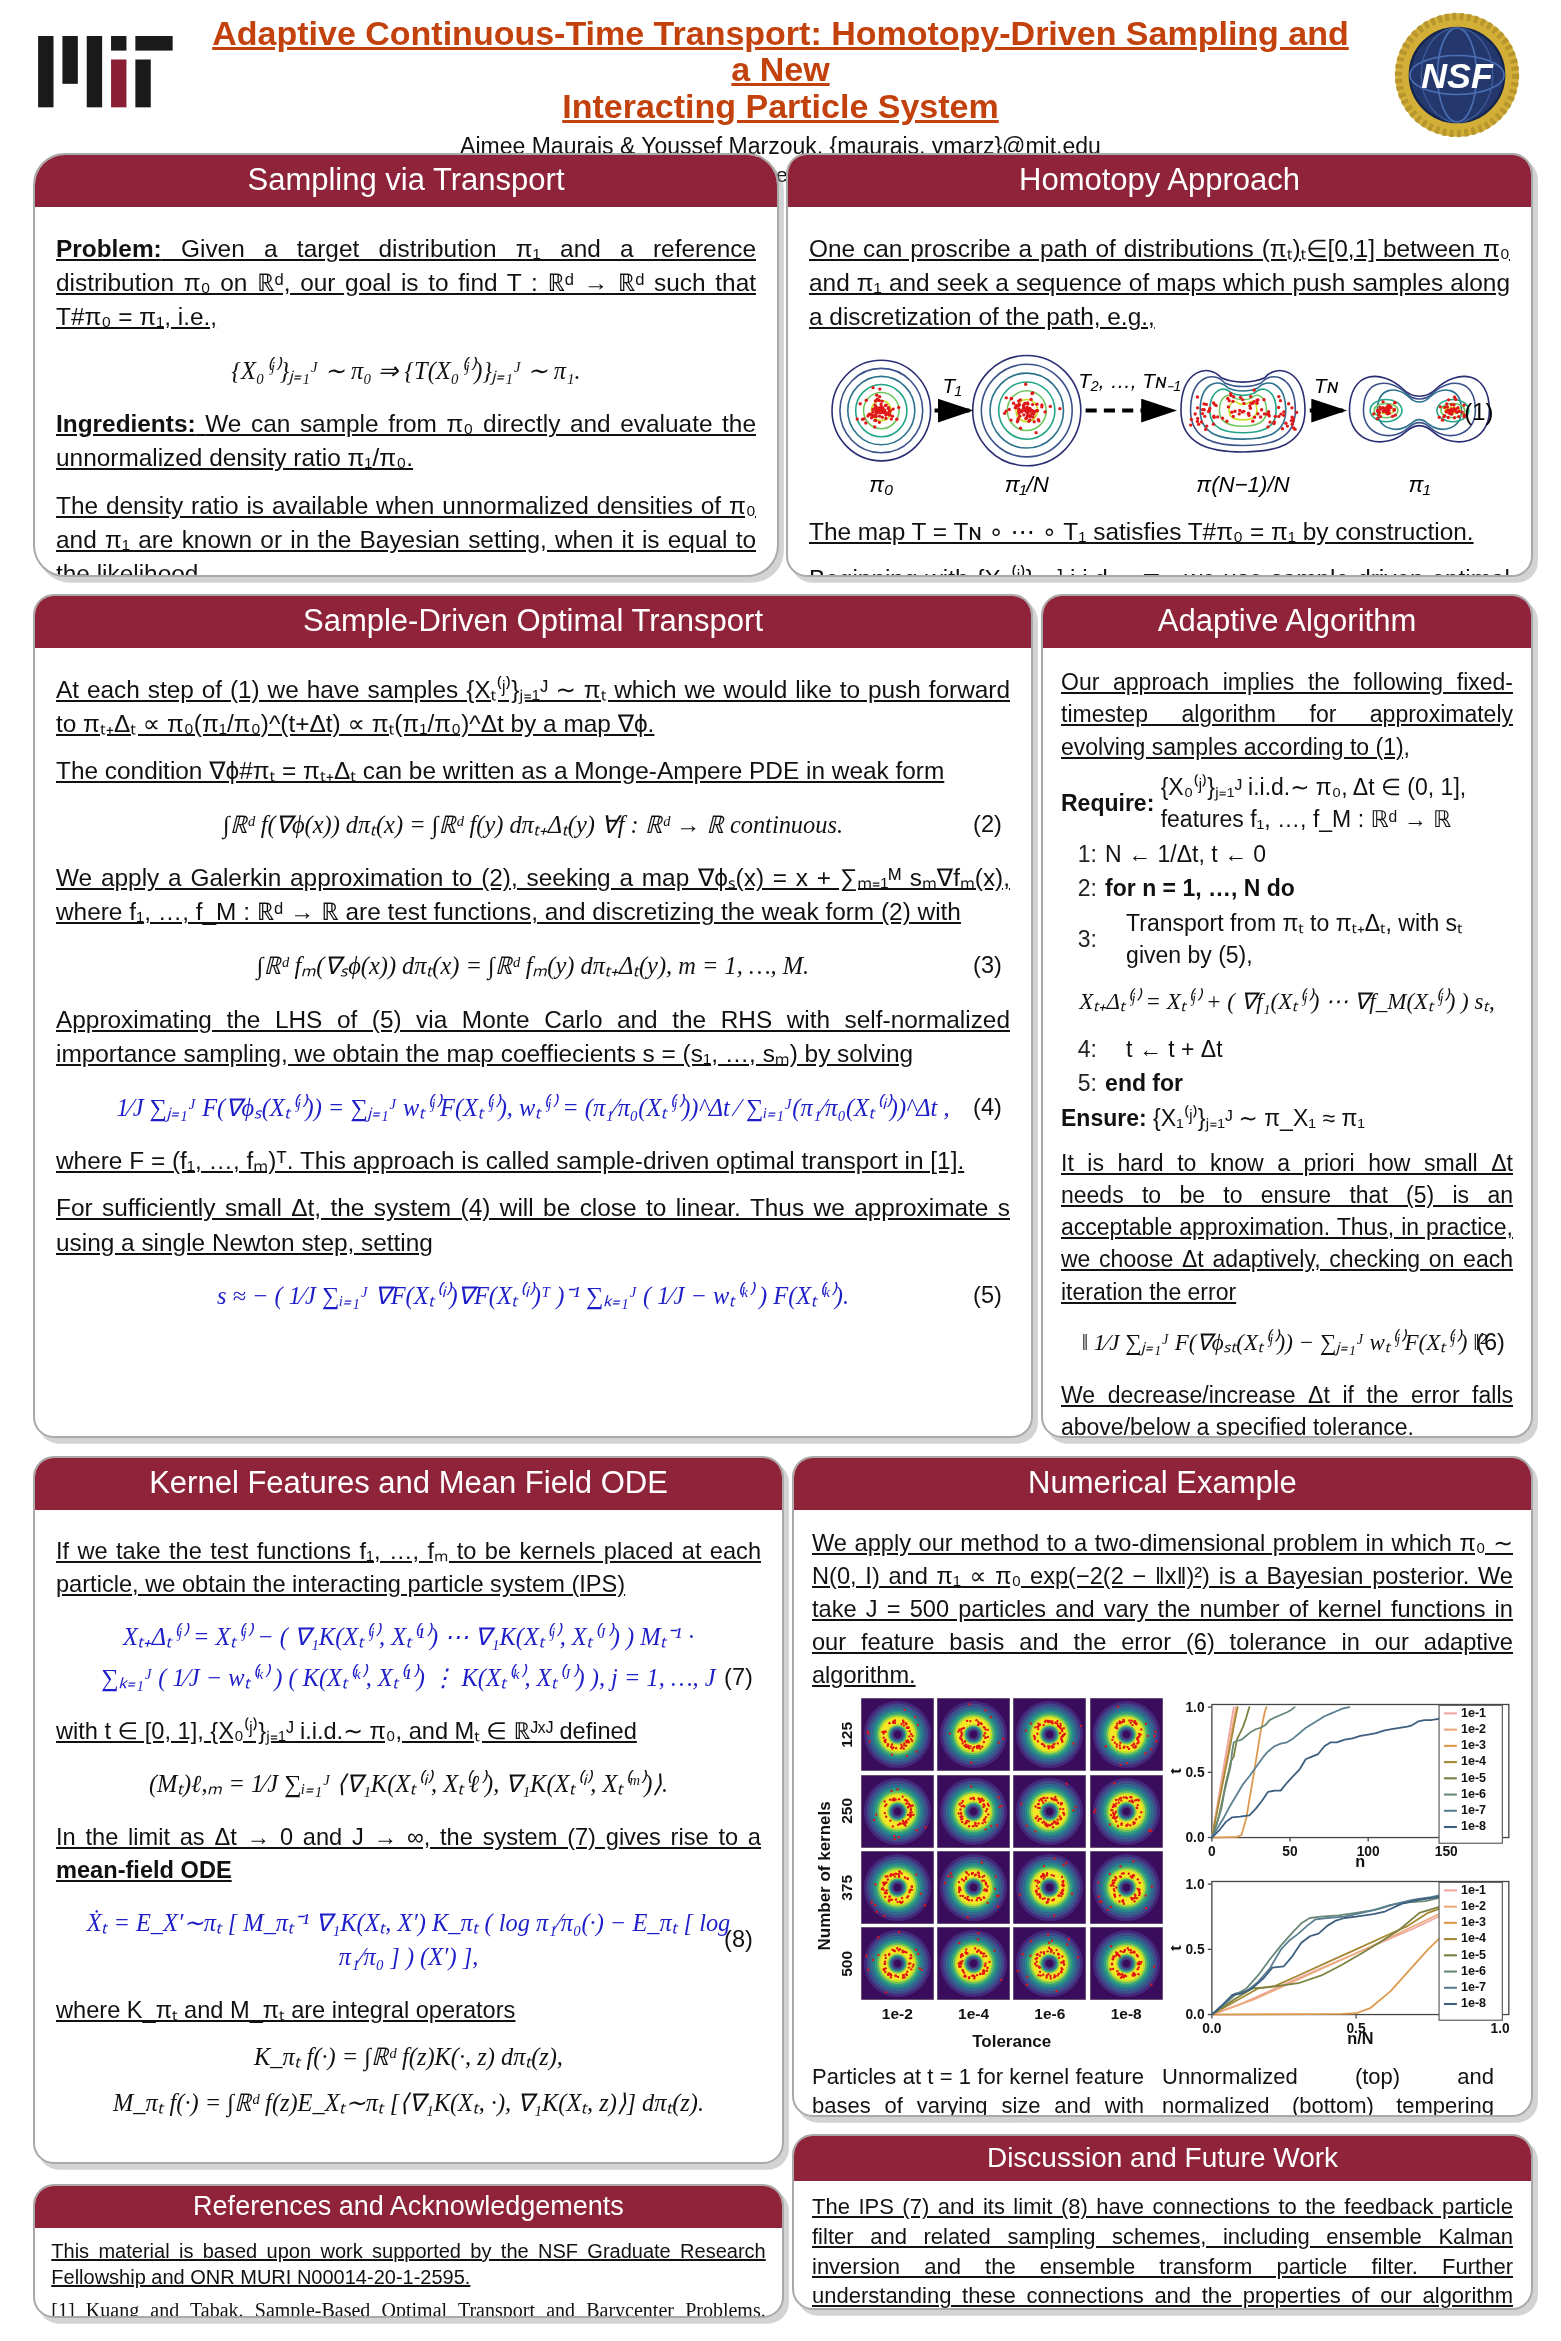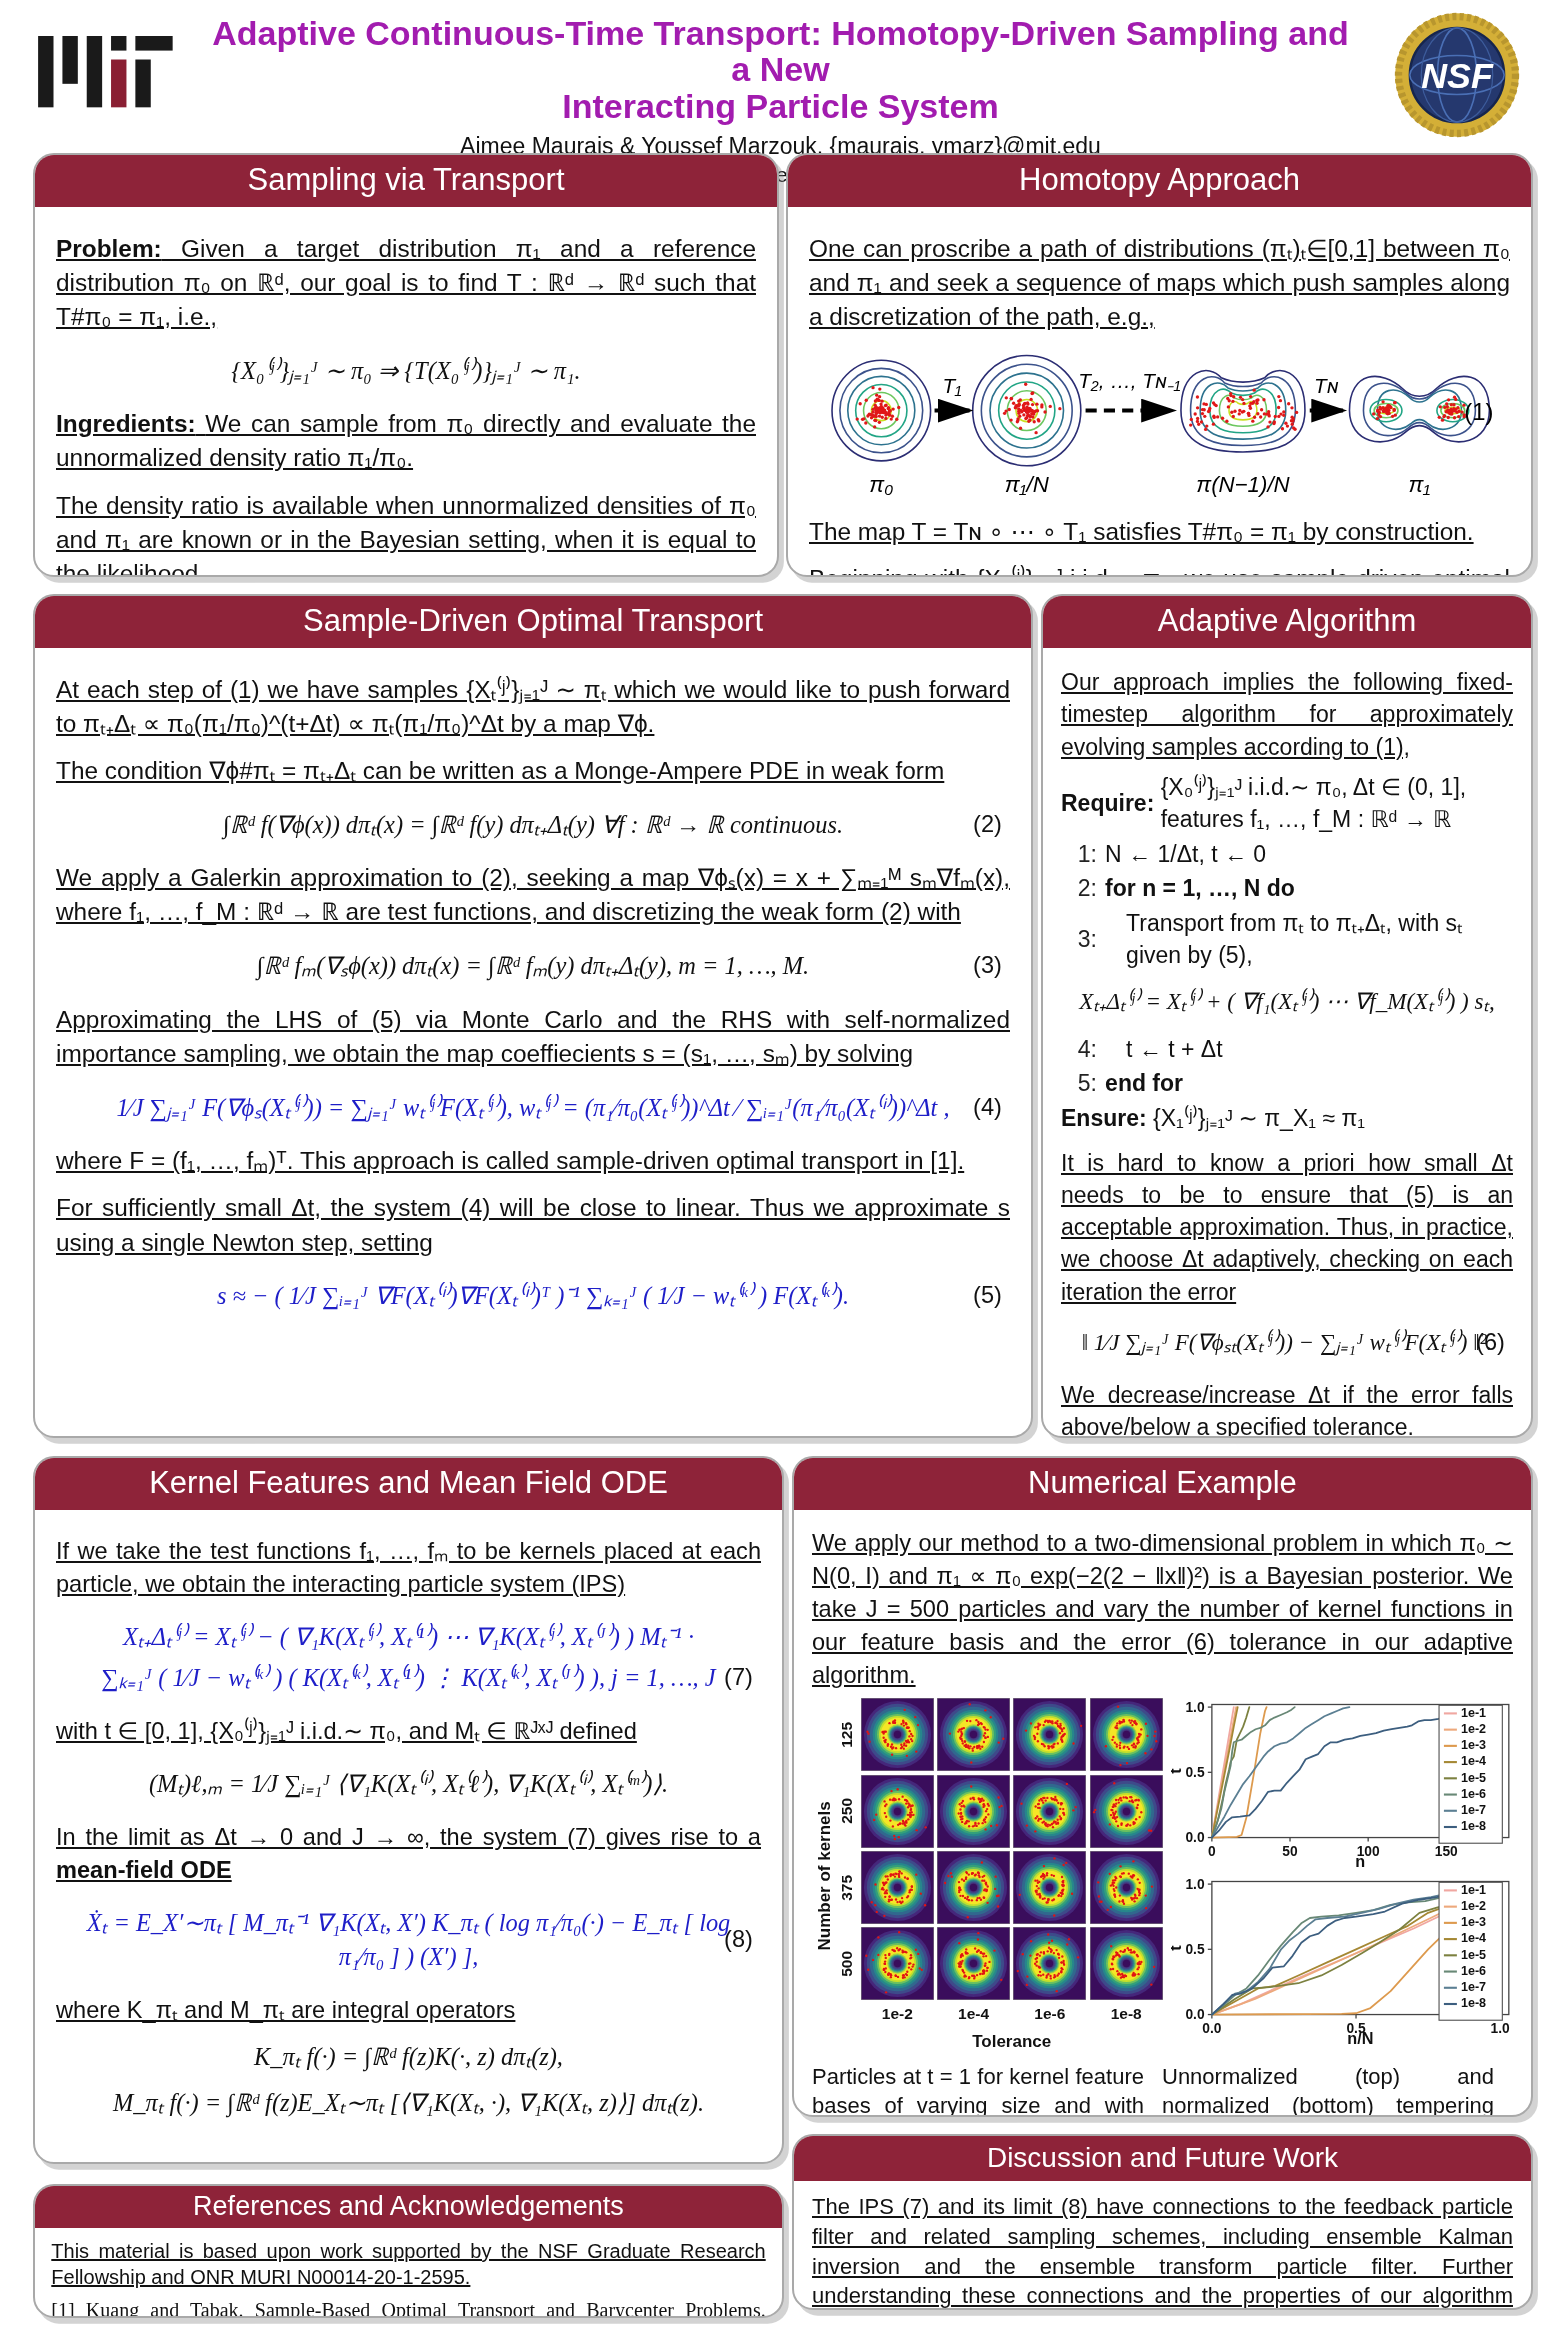--- a/index.html
+++ b/index.html
@@ -25,21 +25,21 @@
     position:absolute;right:0;top:50%;transform:translateY(-50%);
     font-style:normal;font-family:"Liberation Sans", sans-serif;font-size:23.6px;color:#111;
   }
   .eq-blue{color:#1e1ec8;}
   .algo{font-size:23px;line-height:1.4;margin-top:4.9px;}
   .aline{display:flex;align-items:center;margin:2.4px 0;}
   .aline .no{flex:0 0 36px;text-align:right;padding-right:8.1px;color:#222;}
   .aline .atext{flex:1;}
   header{position:absolute;left:0;top:0;width:1561px;height:150px;}
   .title-wrap{position:absolute;left:203px;right:203px;top:14.6px;text-align:center;}
-  .title-line{font-size:34px;font-weight:bold;line-height:1.08;color:#a21caf;}
+  .title-line{font-size:34px;font-weight:bold;line-height:1.08;color:#c2410c;text-decoration:underline;}
   .authors{font-size:23px;margin-top:8.1px;}
   .affil{font-size:21px;margin-top:3.3px;}
   .fig-row{display:flex;gap:8.1px;align-items:flex-start;margin-top:4.9px;}
   .cap-row{display:flex;gap:18px;margin-top:8.1px;}
   .cap{font-size:22px;line-height:1.32;text-align:justify;}
   svg text{font-family:"Liberation Sans", sans-serif;}
   .serif-note{font-family:"Liberation Serif",serif;font-style:italic;}
 </style>
 </head>
 <body>
@@ -64,21 +64,21 @@
     <circle cx="80" cy="80" r="76" fill="#d4af37"></circle>
     <circle cx="80" cy="80" r="72" fill="none" stroke="#b8962e" stroke-width="9" stroke-dasharray="5 4"></circle>
     <circle cx="80" cy="80" r="58" fill="#25386e" stroke="#16254d" stroke-width="3"></circle>
     <ellipse cx="80" cy="80" rx="58" ry="24" fill="none" stroke="#4a6fb5" stroke-width="2"></ellipse>
     <ellipse cx="80" cy="80" rx="24" ry="58" fill="none" stroke="#4a6fb5" stroke-width="2"></ellipse>
     <ellipse cx="80" cy="80" rx="44" ry="58" fill="none" stroke="#3d5c9c" stroke-width="1.5"></ellipse>
     <text x="80" y="96" text-anchor="middle" font-size="44" font-style="italic" font-weight="bold" fill="#ffffff">NSF</text>
   </svg>
 </header>
 
-<section class="box" style="left:33px;top:153px;width:742px;height:420px;">
+<section class="box" style="left:33px;top:153px;width:742px;height:420px;border-radius:32px;">
   <div class="bar">Sampling via Transport</div>
   <div class="content" style="font-size:24.4px;">
     <p class="t"><b>Problem:</b> <span>Given a target distribution π₁ and a reference distribution π₀ on ℝᵈ, our goal is to find T : ℝᵈ → ℝᵈ such that T#π₀ = π₁, i.e.,</span></p>
     <div class="eq"><span>{X₀⁽ʲ⁾}ⱼ₌₁ᴶ ∼ π₀ ⇒ {T(X₀⁽ʲ⁾)}ⱼ₌₁ᴶ ∼ π₁.</span></div>
     <p class="t"><b>Ingredients:</b> <span>We can sample from π₀ directly and evaluate the unnormalized density ratio π₁/π₀.</span></p>
     <p class="t">The density ratio is available when unnormalized densities of π₀ and π₁ are known or in the Bayesian setting, when it is equal to the likelihood.</p>
 
   </div>
 </section>
 

